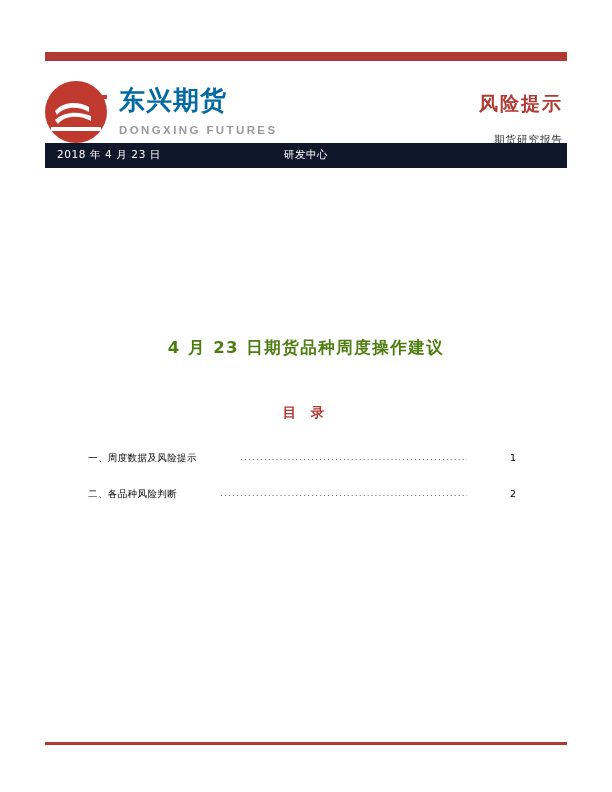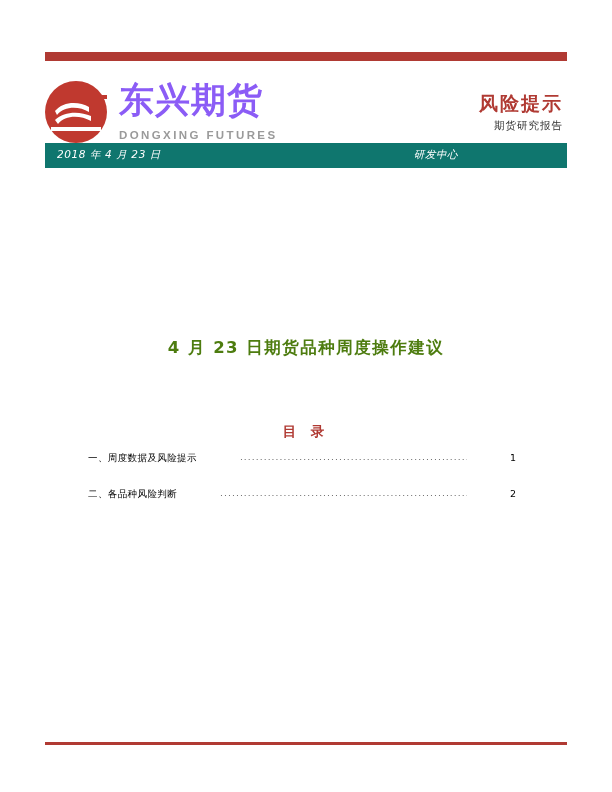--- a/index.html
+++ b/index.html
@@ -64,23 +64,23 @@
     position: absolute;
     left: 0;
     top: 0;
   }
   .logo-text {
     margin-left: 2px;
     line-height: 1;
   }
   .logo-cn {
     font-family: "DejaVu Sans", sans-serif;
-    font-size: 35px;
-    font-weight: bold;
-    color: #8b5cf6;
+    font-size: 26px;
+    font-weight: bold;
+    color: #0369a1;
     letter-spacing: 1px;
   }
   .logo-en {
     font-family: "Liberation Sans", sans-serif;
     font-size: 11.5px;
     font-weight: bold;
     color: #9a9a9a;
     letter-spacing: 2.4px;
     margin-top: 12px;
   }
@@ -98,45 +98,43 @@
     font-weight: bold;
     color: #b03a33;
     letter-spacing: 2px;
     margin-left: 36px;
   }
   .report-sub {
     font-family: "DejaVu Sans", sans-serif;
     font-size: 10.5px;
     color: #333333;
     letter-spacing: 1px;
-    margin-top: 2px;
+    margin-top: 16px;
     text-align: right;
   }
 
   
   .date-bar {
     position: relative;
     width: 100%;
     height: 25px;
-    background: #0f766e;
+    background: #0f172a;
     color: #ffffff;
-    font-style: italic;
   }
   .date-bar .date-text {
     position: absolute;
     left: 12px;
     top: 5px;
     font-family: "DejaVu Sans", sans-serif;
     font-size: 10.5px;
     letter-spacing: 0.6px;
   }
   .date-bar .dept-text {
     position: absolute;
     left: 50%;
-    margin-left: 130px;
     transform: translateX(-50%);
     top: 5px;
     font-family: "DejaVu Sans", sans-serif;
     font-size: 10.5px;
     letter-spacing: 0.6px;
   }
 
   
   .doc-title {
     position: absolute;
@@ -154,21 +152,20 @@
     position: absolute;
     left: 45px;
     top: 404px;
     width: 522px;
     text-align: center;
     font-family: "DejaVu Sans", sans-serif;
     font-size: 13.5px;
     font-weight: bold;
     color: #b03a33;
     letter-spacing: 5px;
-    margin-top: 19px;
   }
 
   .toc {
     position: absolute;
     left: 88px;
     top: 452px;
     width: 428px;
   }
   .toc-row {
     display: flex;

